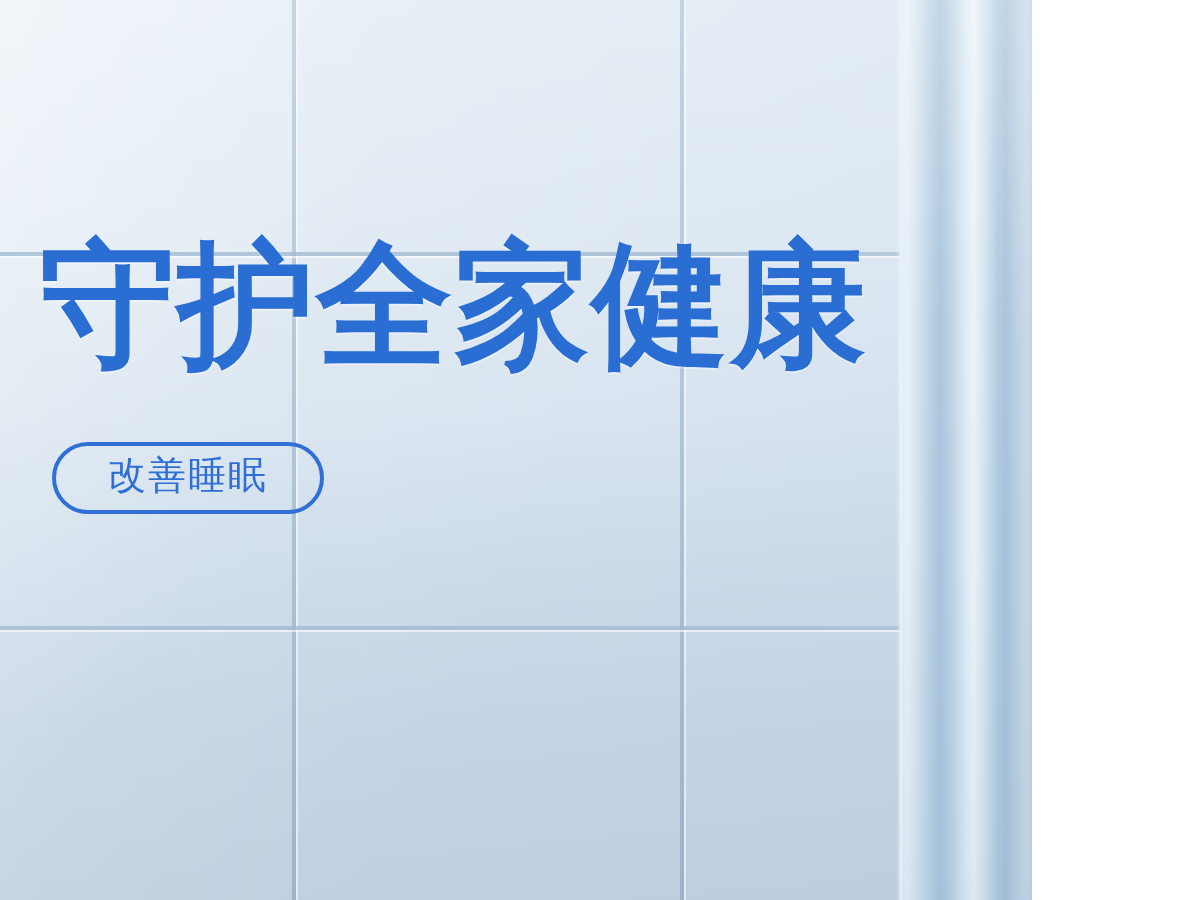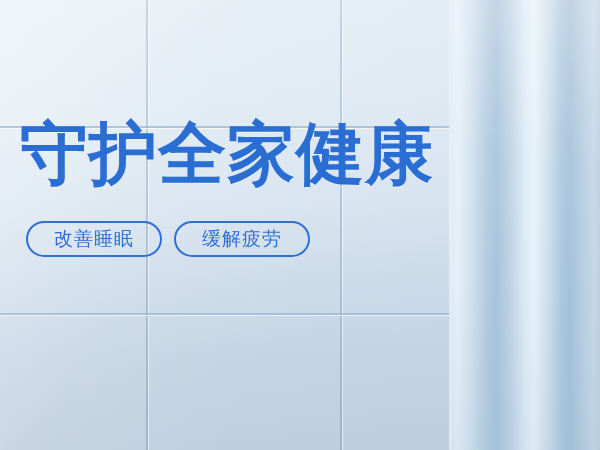--- a/index.html
+++ b/index.html
@@ -8,21 +8,21 @@
     padding: 0;
     background: #ffffff;
   }
   body {
     font-family: "Liberation Sans", "DejaVu Sans", sans-serif;
   }
 
   
   #banner {
     position: relative;
-    width: 600px;
+    width: 516px;
     height: 450px;
     overflow: hidden;
     background: linear-gradient(180deg,
         #e4edf5 0%,
         #e0eaf3 22%,
         #d8e4ef 46%,
         #cddcea 62%,
         #c4d4e4 80%,
         #bfcfdf 100%);
   }
@@ -174,17 +174,16 @@
 
   <div class="gloss-column"></div>
   <div class="gloss-edge"></div>
 
   <div class="content">
 
     <div class="headline">守护全家健康</div>
 
     <div class="tag-row">
       <div class="tag-pill">改善睡眠</div>
-      <div class="tag-pill">缓解疲劳</div>
     </div>
 
   </div>
 </div>
 
 </body></html>

